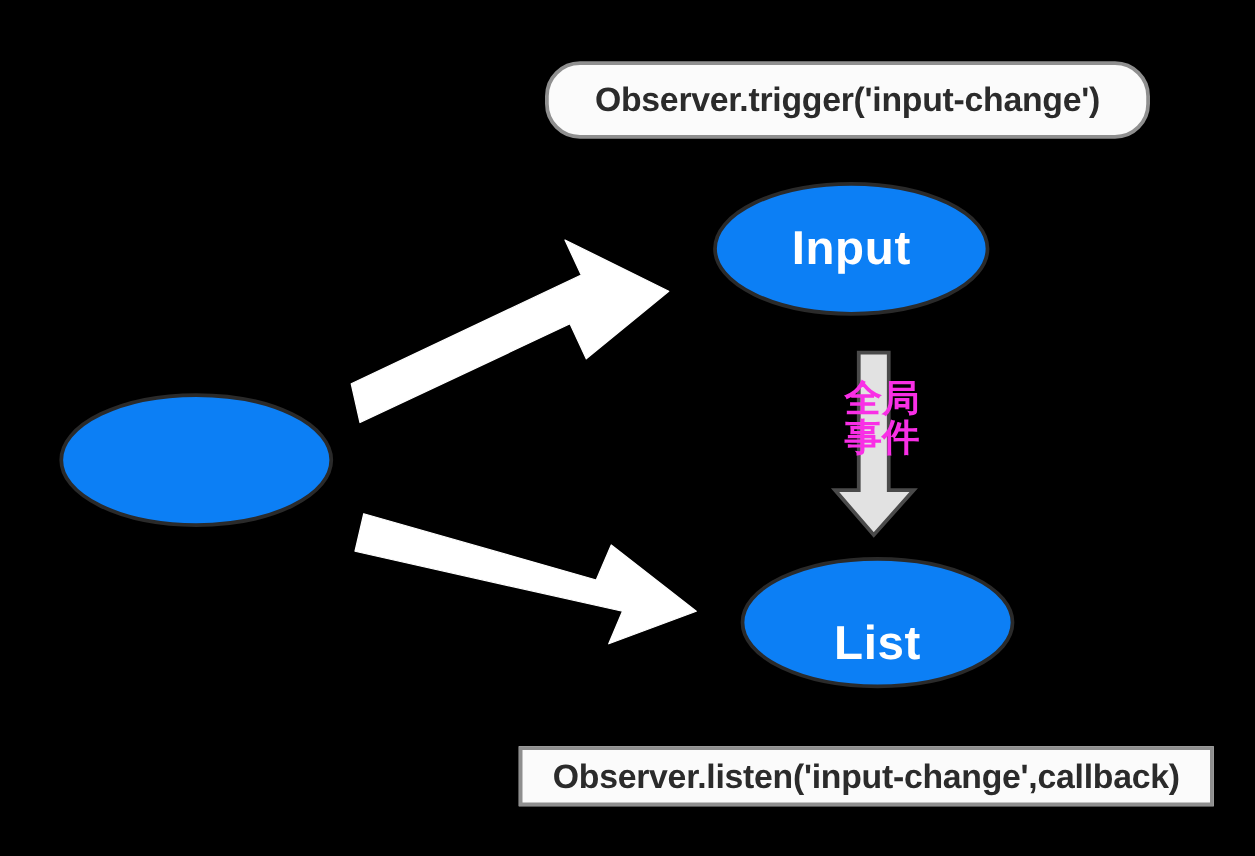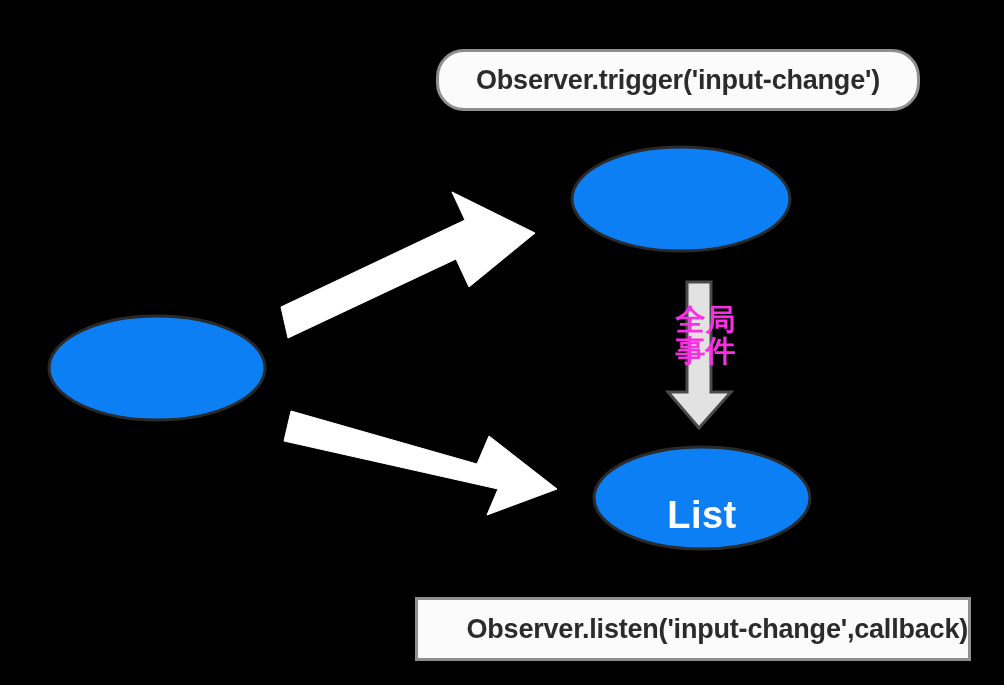--- a/index.html
+++ b/index.html
@@ -84,27 +84,28 @@
     <g>
       <polygon points="687,282 711,282 711,392 731,392 699,428 668,392 687,392" fill="#E2E2E2" stroke="#4a4a4a" stroke-width="3" stroke-linejoin="miter"></polygon>
     </g>
 
     <ellipse cx="157" cy="368" rx="108" ry="52" fill="#0C7FF5" stroke="#2a2a2a" stroke-width="3"></ellipse>
     <ellipse cx="681" cy="199" rx="109" ry="52" fill="#0C7FF5" stroke="#2a2a2a" stroke-width="3"></ellipse>
     <ellipse cx="702" cy="498" rx="108" ry="51" fill="#0C7FF5" stroke="#2a2a2a" stroke-width="3"></ellipse>
   </svg>
 
 
+  <div class="node-label" style="left:572px; top:147px; width:218px; height:104px;">Input</div>
 
   <div class="node-label" style="left:594px; top:464px; width:216px; height:102px;">List</div>
 
   <div class="edge-label" style="left:668px; top:305px; width:75px;">全局
 事件</div>
 
   <div class="callout" style="left:436px; top:49px; width:484px; height:62px;border-radius:28px;">
     <span class="callout-text">Observer.trigger('input-change')</span>
   </div>
 
-  <div class="callout" style="left:415px; top:597px; width:556px; height:64px;justify-content:flex-end;">
+  <div class="callout" style="left:415px; top:597px; width:556px; height:48px;">
     <span class="callout-text">Observer.listen('input-change',callback)</span>
   </div>
 
 </div>
 
 </body></html>

